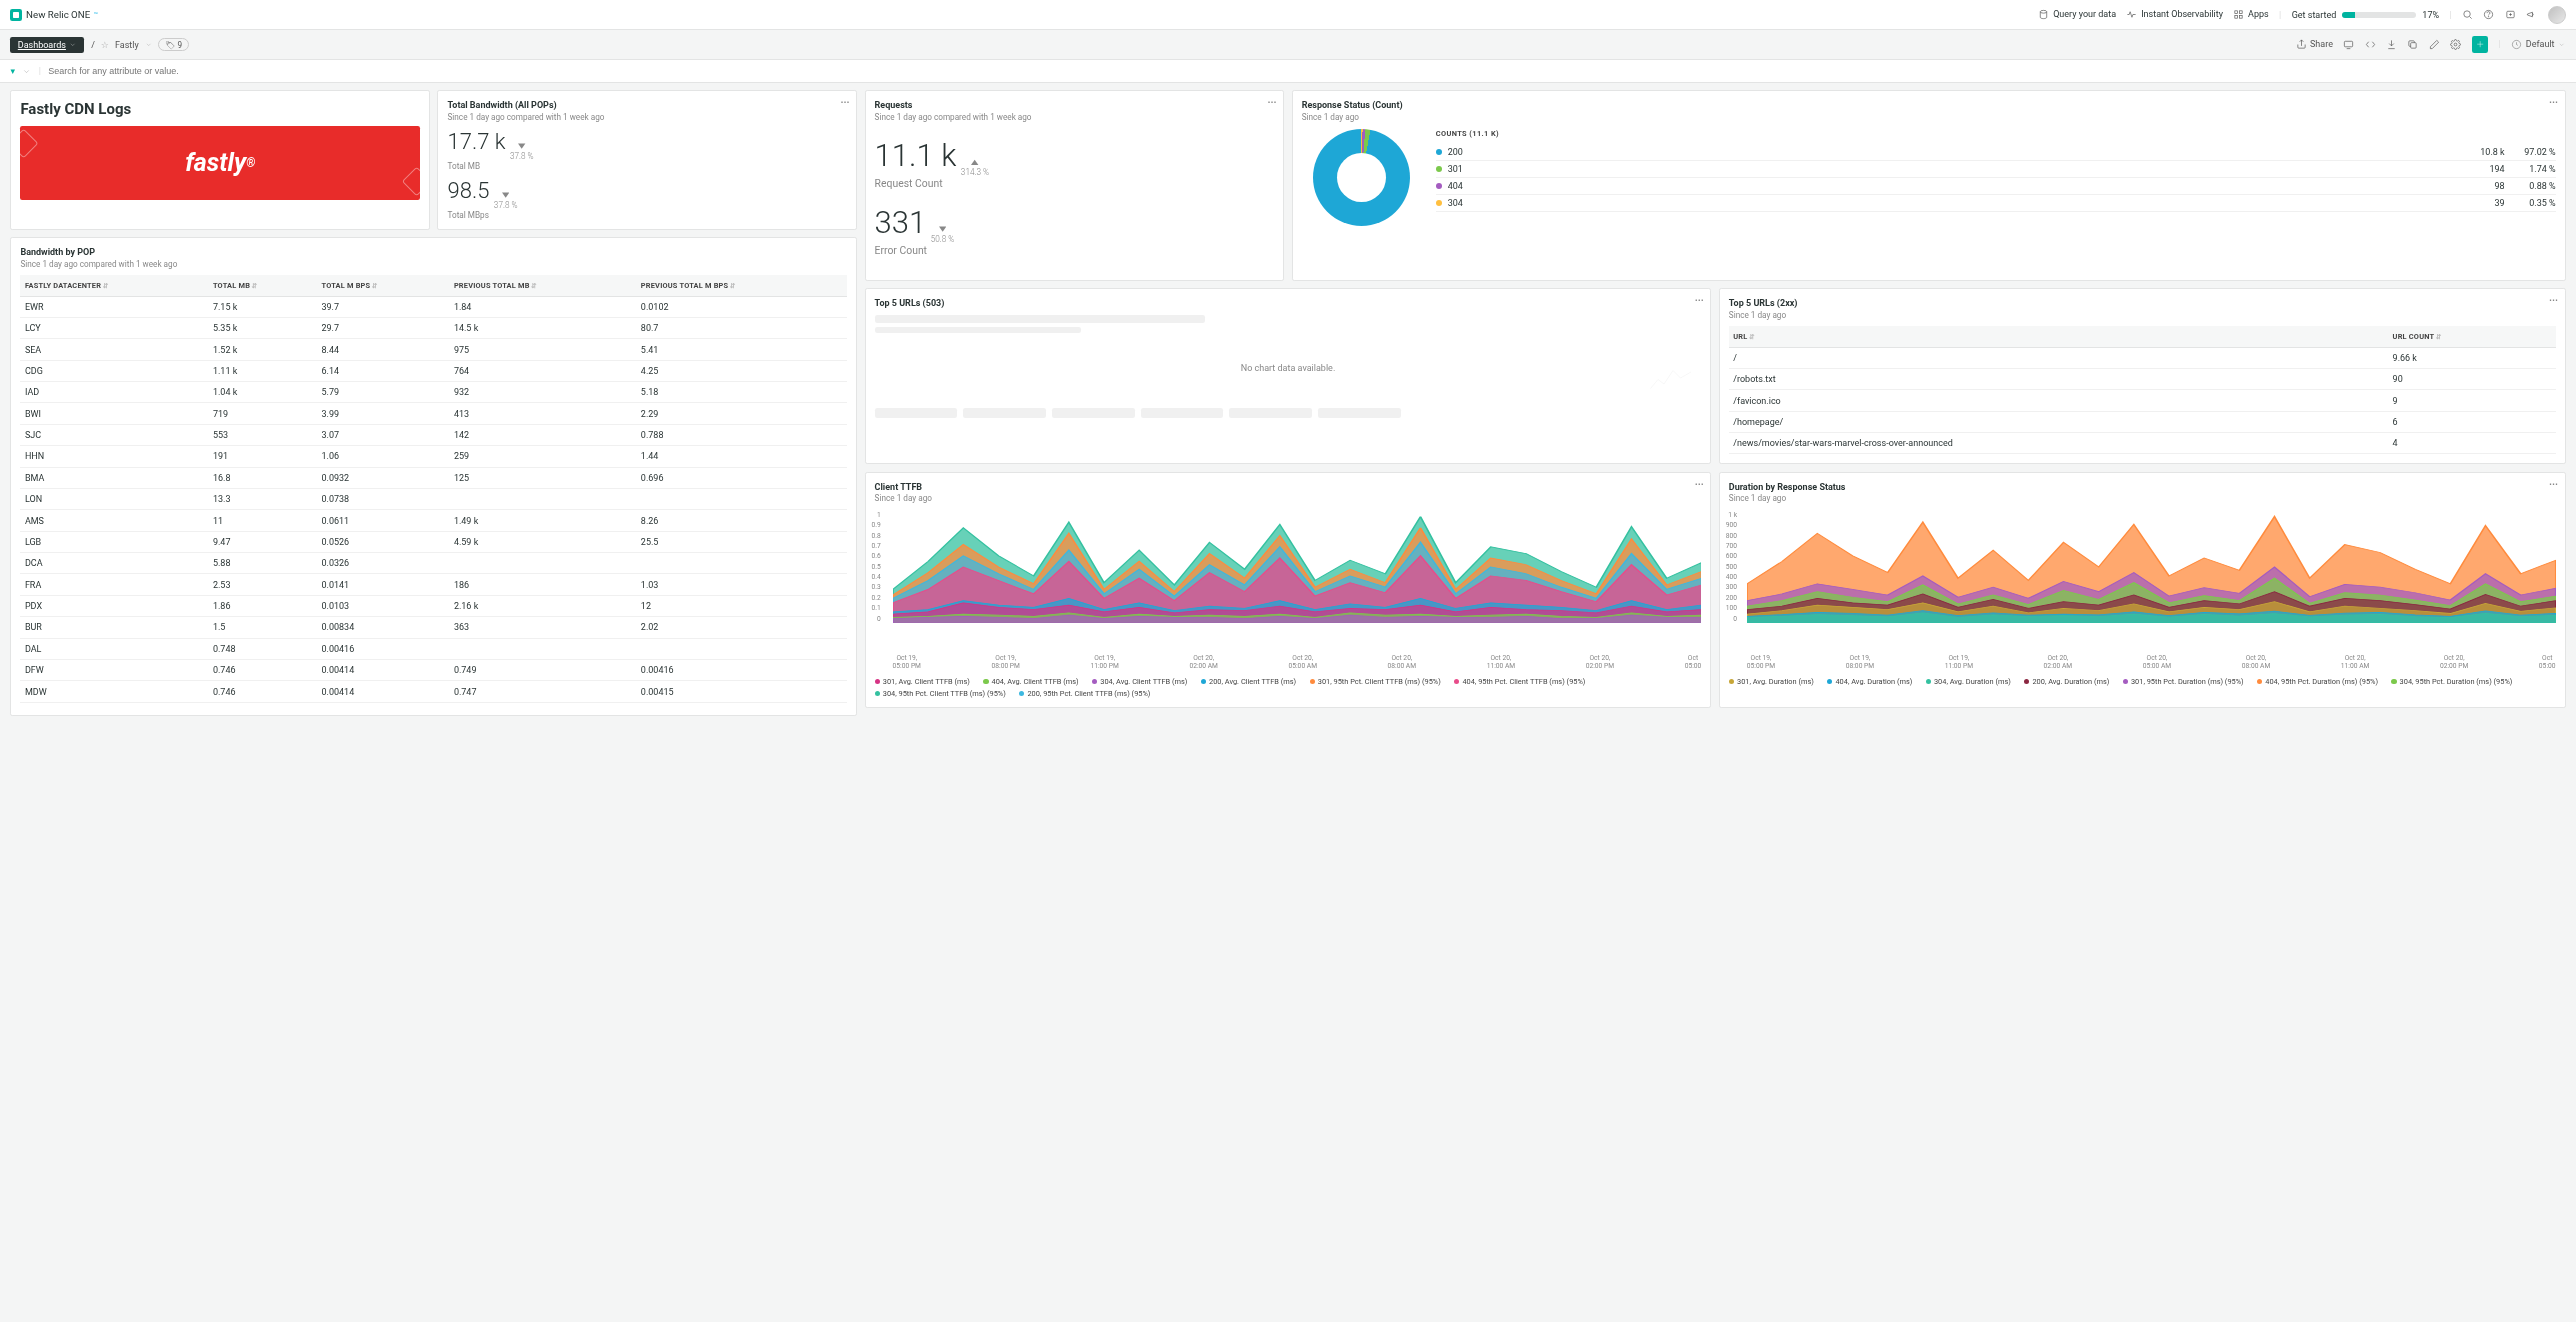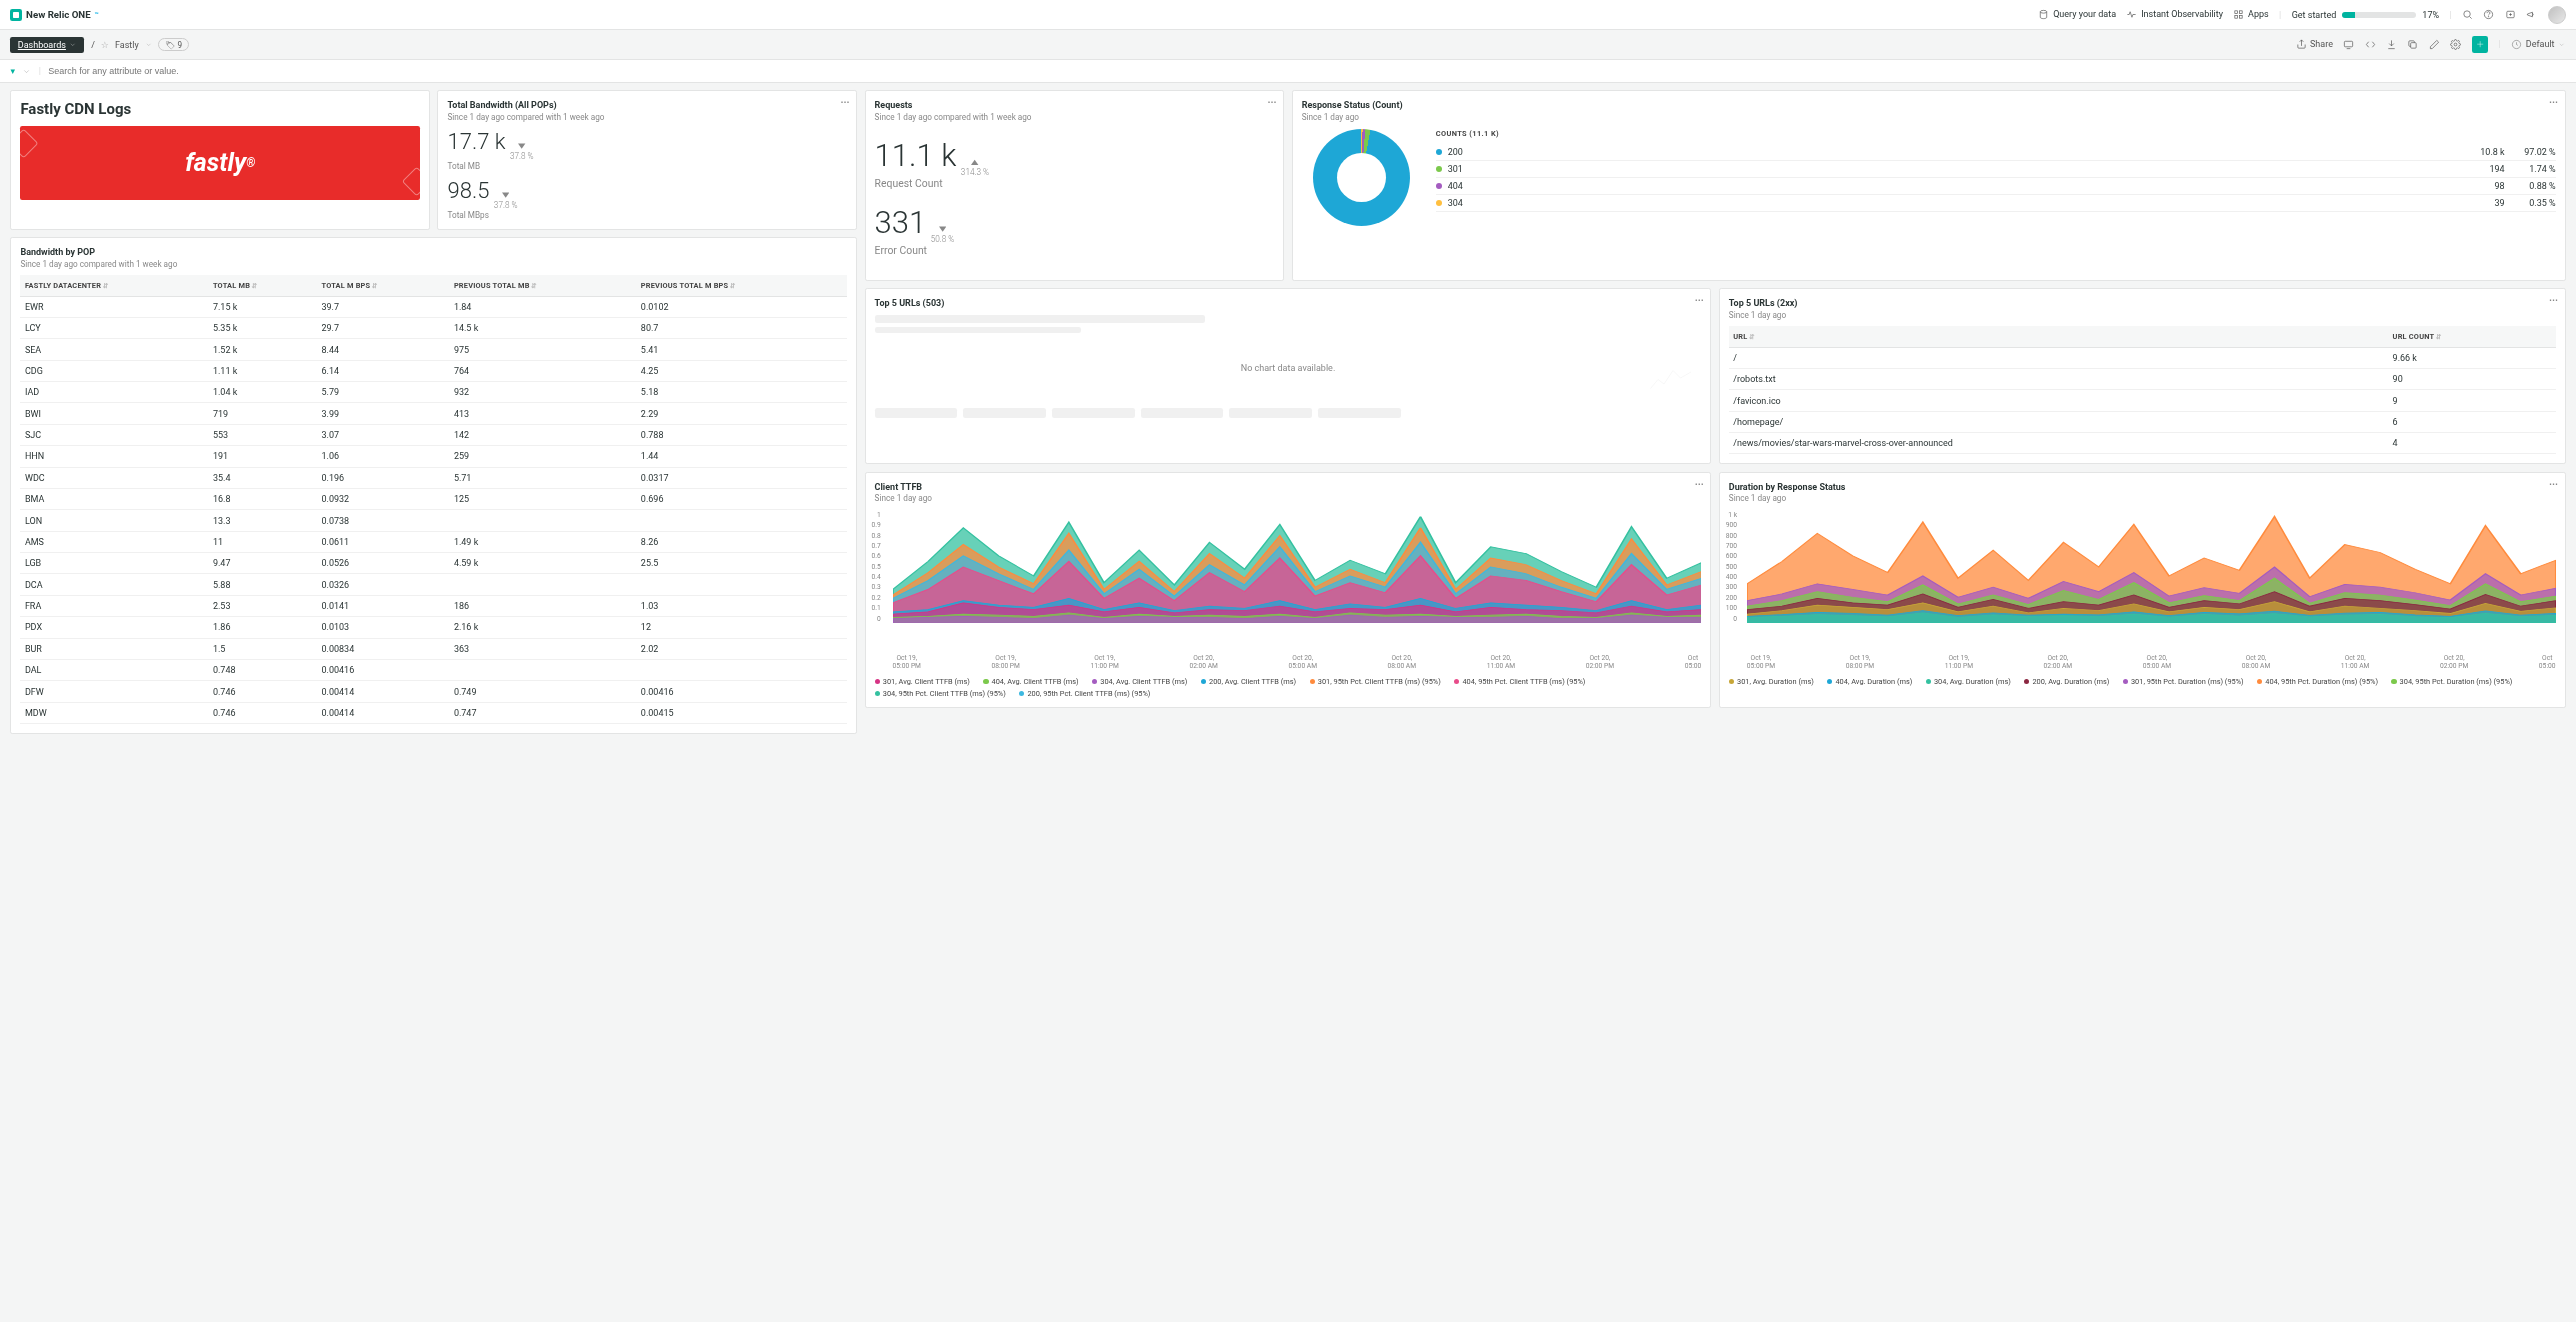--- a/index.html
+++ b/index.html
@@ -1,18 +1,18 @@
 <!DOCTYPE html>
 <html style="font-size:12px"><head>
 <meta charset="utf-8">
 <style>
 * { box-sizing: border-box; margin: 0; padding: 0; }
 body { font-family: -apple-system, BlinkMacSystemFont, "Segoe UI", Roboto, sans-serif; background: #f4f5f5; color: #2a3434; font-size: 9px; }
 .topbar { background: #fff; display: flex; align-items: center; padding: 0 10.4px; height: 30px; border-bottom: 0.7px solid #e3e4e4; }
-.logo { display: flex; align-items: center; gap: 3.7px; font-weight: 700; font-size: 9.7px; }
+.logo { display: flex; align-items: center; gap: 3.7px; font-weight: 400; font-size: 9.7px; }
 .logo-hex { width: 12px; height: 12px; background: #00b4a0; border-radius: 2.2px; position: relative; }
 .logo-hex::before { content:""; position:absolute; inset:3px; background:#fff; border-radius:0.7px; }
 .tm { color: #0ab0e6; font-size: 6.7px; vertical-align: super; }
 .topbar-right { margin-left: auto; display: flex; align-items: center; gap: 10.4px; }
 .topbar-link { display: flex; align-items: flex-start; gap: 3.7px; color: #2a3434; font-size: 9px; cursor: pointer; }
 .topbar-link svg, .icon-btn svg { width: 11px; height: 11px; stroke: #555; fill: none; stroke-width: 1.5; }
 .progress-wrap { display: flex; align-items: center; gap: 6px; }
 .progress { width: 74px; height: 6px; background: #e3e4e4; border-radius: 3px; overflow: hidden; }
 .progress-fill { height: 100%; background: #00b4a0; width: 17%; }
 .icon-btn { cursor: pointer; color: #555; display: flex; align-items: center; }
@@ -404,27 +404,20 @@
             <td>0.788</td>
           </tr>
           <tr>
             <td>HHN</td>
             <td>191</td>
             <td>1.06</td>
             <td>259</td>
             <td>1.44</td>
           </tr>
           <tr>
-            <td>WDC</td>
-            <td>35.4</td>
-            <td>0.196</td>
-            <td>5.71</td>
-            <td>0.0317</td>
-          </tr>
-          <tr>
             <td>BMA</td>
             <td>16.8</td>
             <td>0.0932</td>
             <td>125</td>
             <td>0.696</td>
           </tr>
           <tr>
             <td>LON</td>
             <td>13.3</td>
             <td>0.0738</td>

